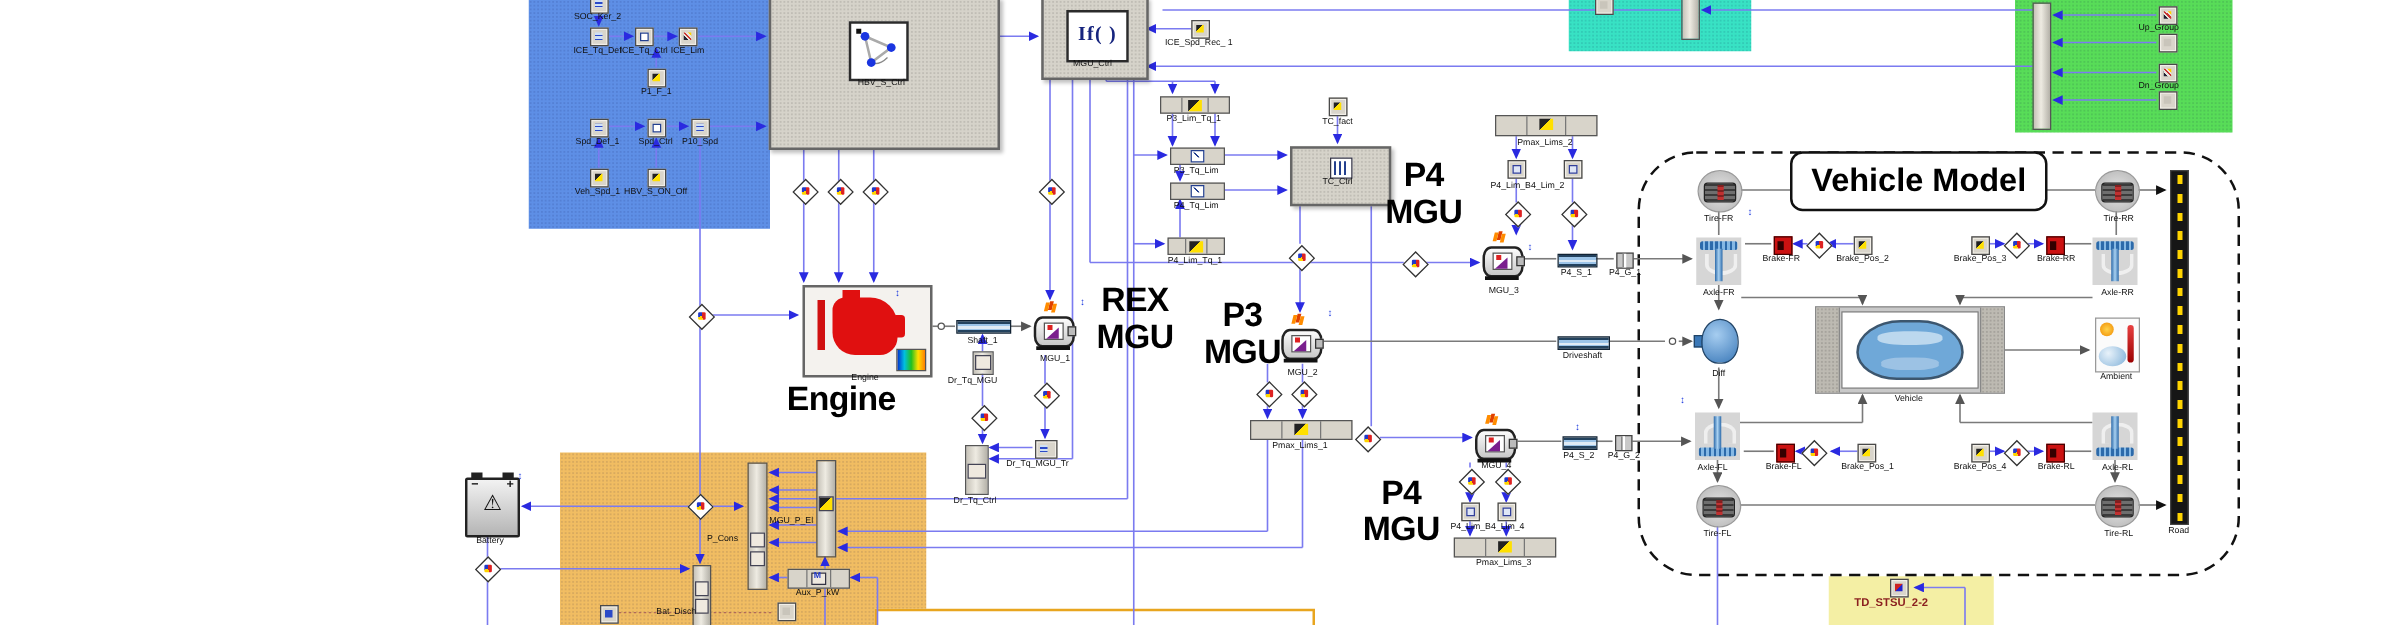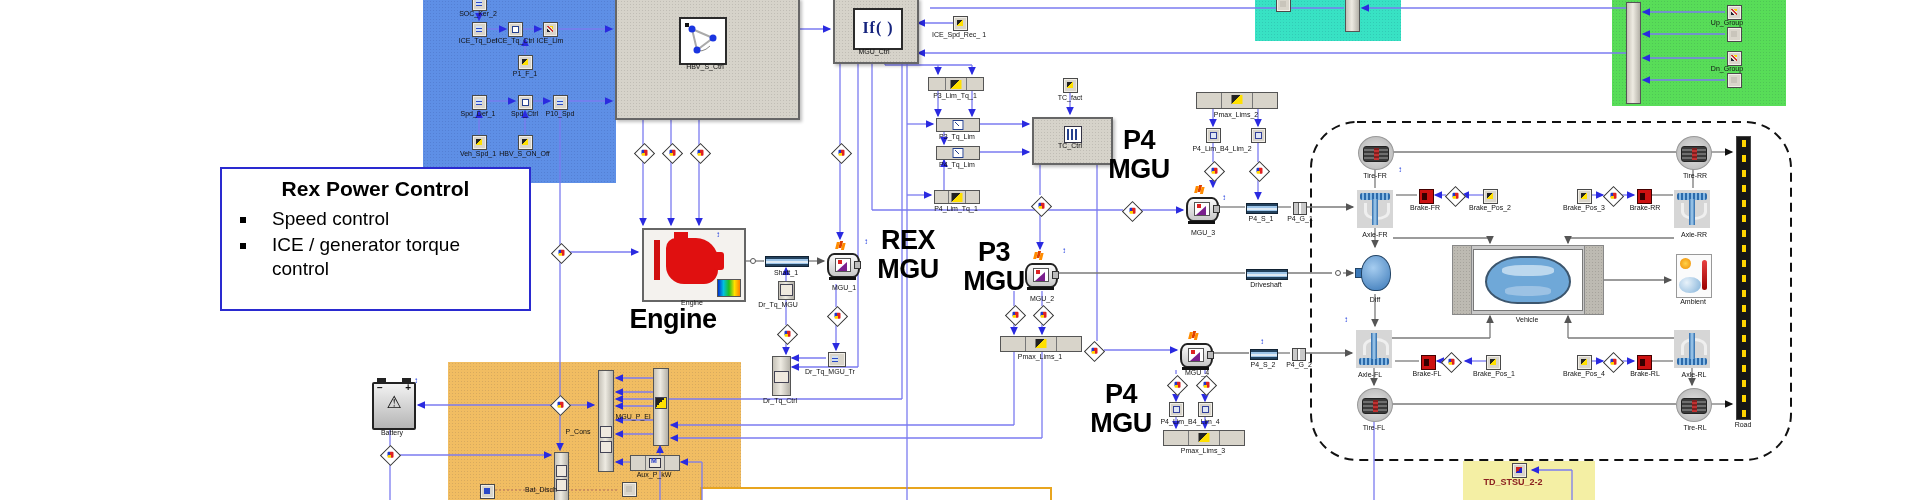--- a/index.html
+++ b/index.html
@@ -736,21 +736,15 @@
 
   <span class="pg" style="left:716px;top:231px"></span>
   <span class="pg" style="left:864px;top:238px"></span>
   <span class="pg" style="left:1062px;top:247px"></span>
   <span class="pg" style="left:1222px;top:194px"></span>
   <span class="pg" style="left:1260px;top:338px"></span>
   <span class="pg" style="left:1398px;top:166px"></span>
   <span class="pg" style="left:1344px;top:316px"></span>
   <span class="pg" style="left:414px;top:377px"></span>
 
-  <div class="note">
-    <h3>Rex Power Control</h3>
-    <ul>
-      <li>Speed control</li>
-      <li>ICE / generator torque control</li>
-    </ul>
-  </div>
+  <div class="vmtitle">Vehicle Model</div>
 
 </div>
 
 </body></html>

